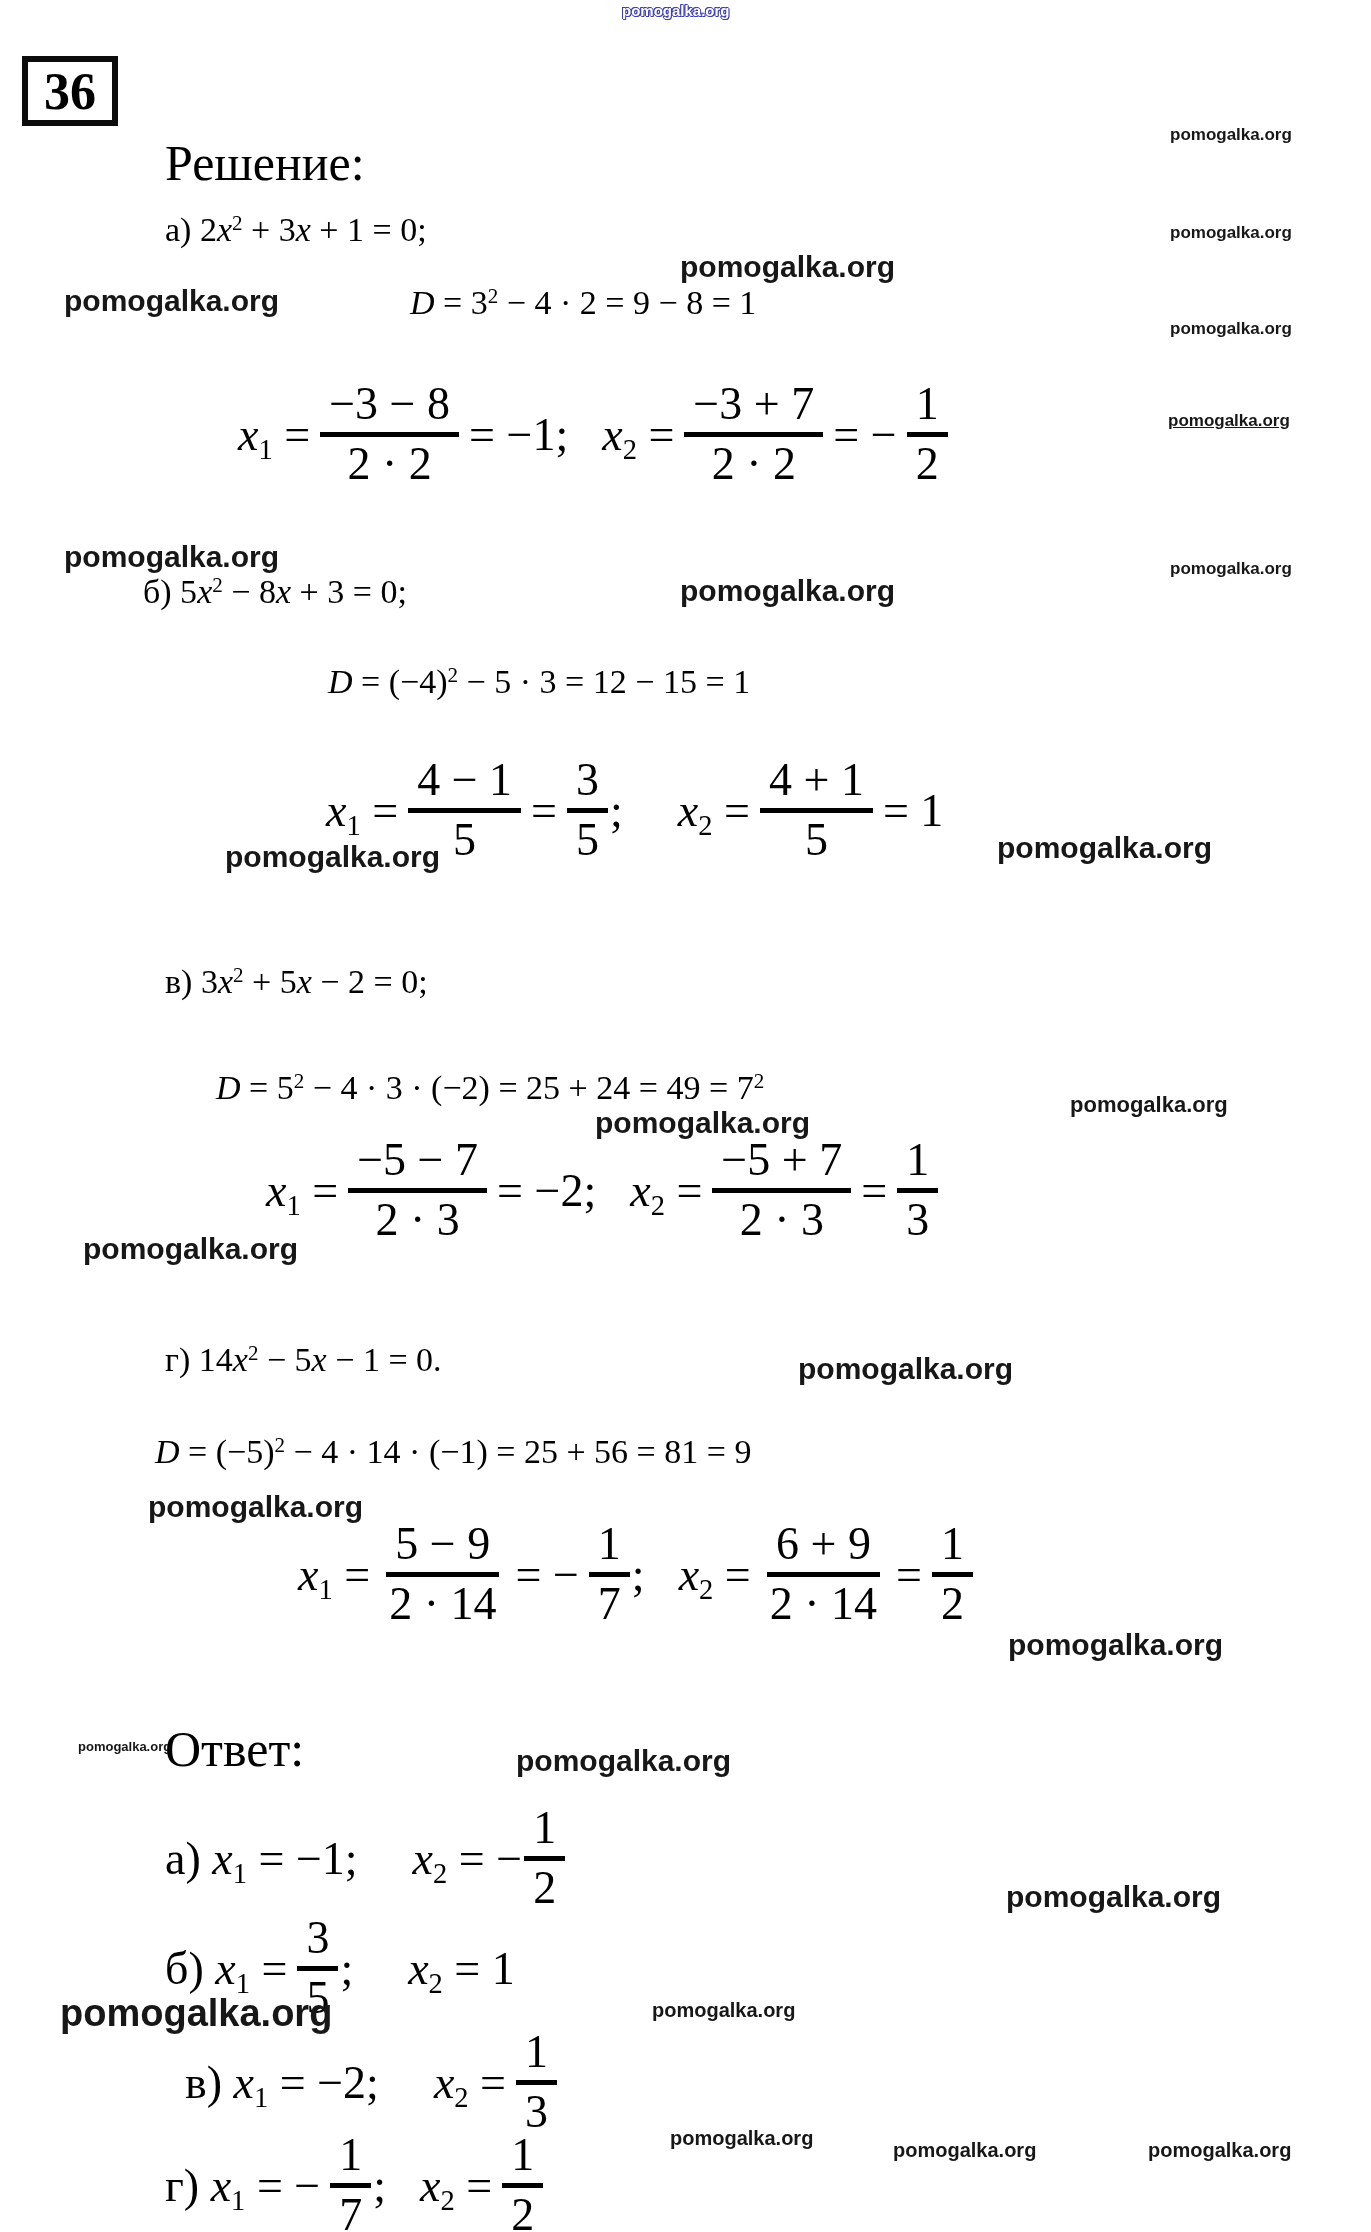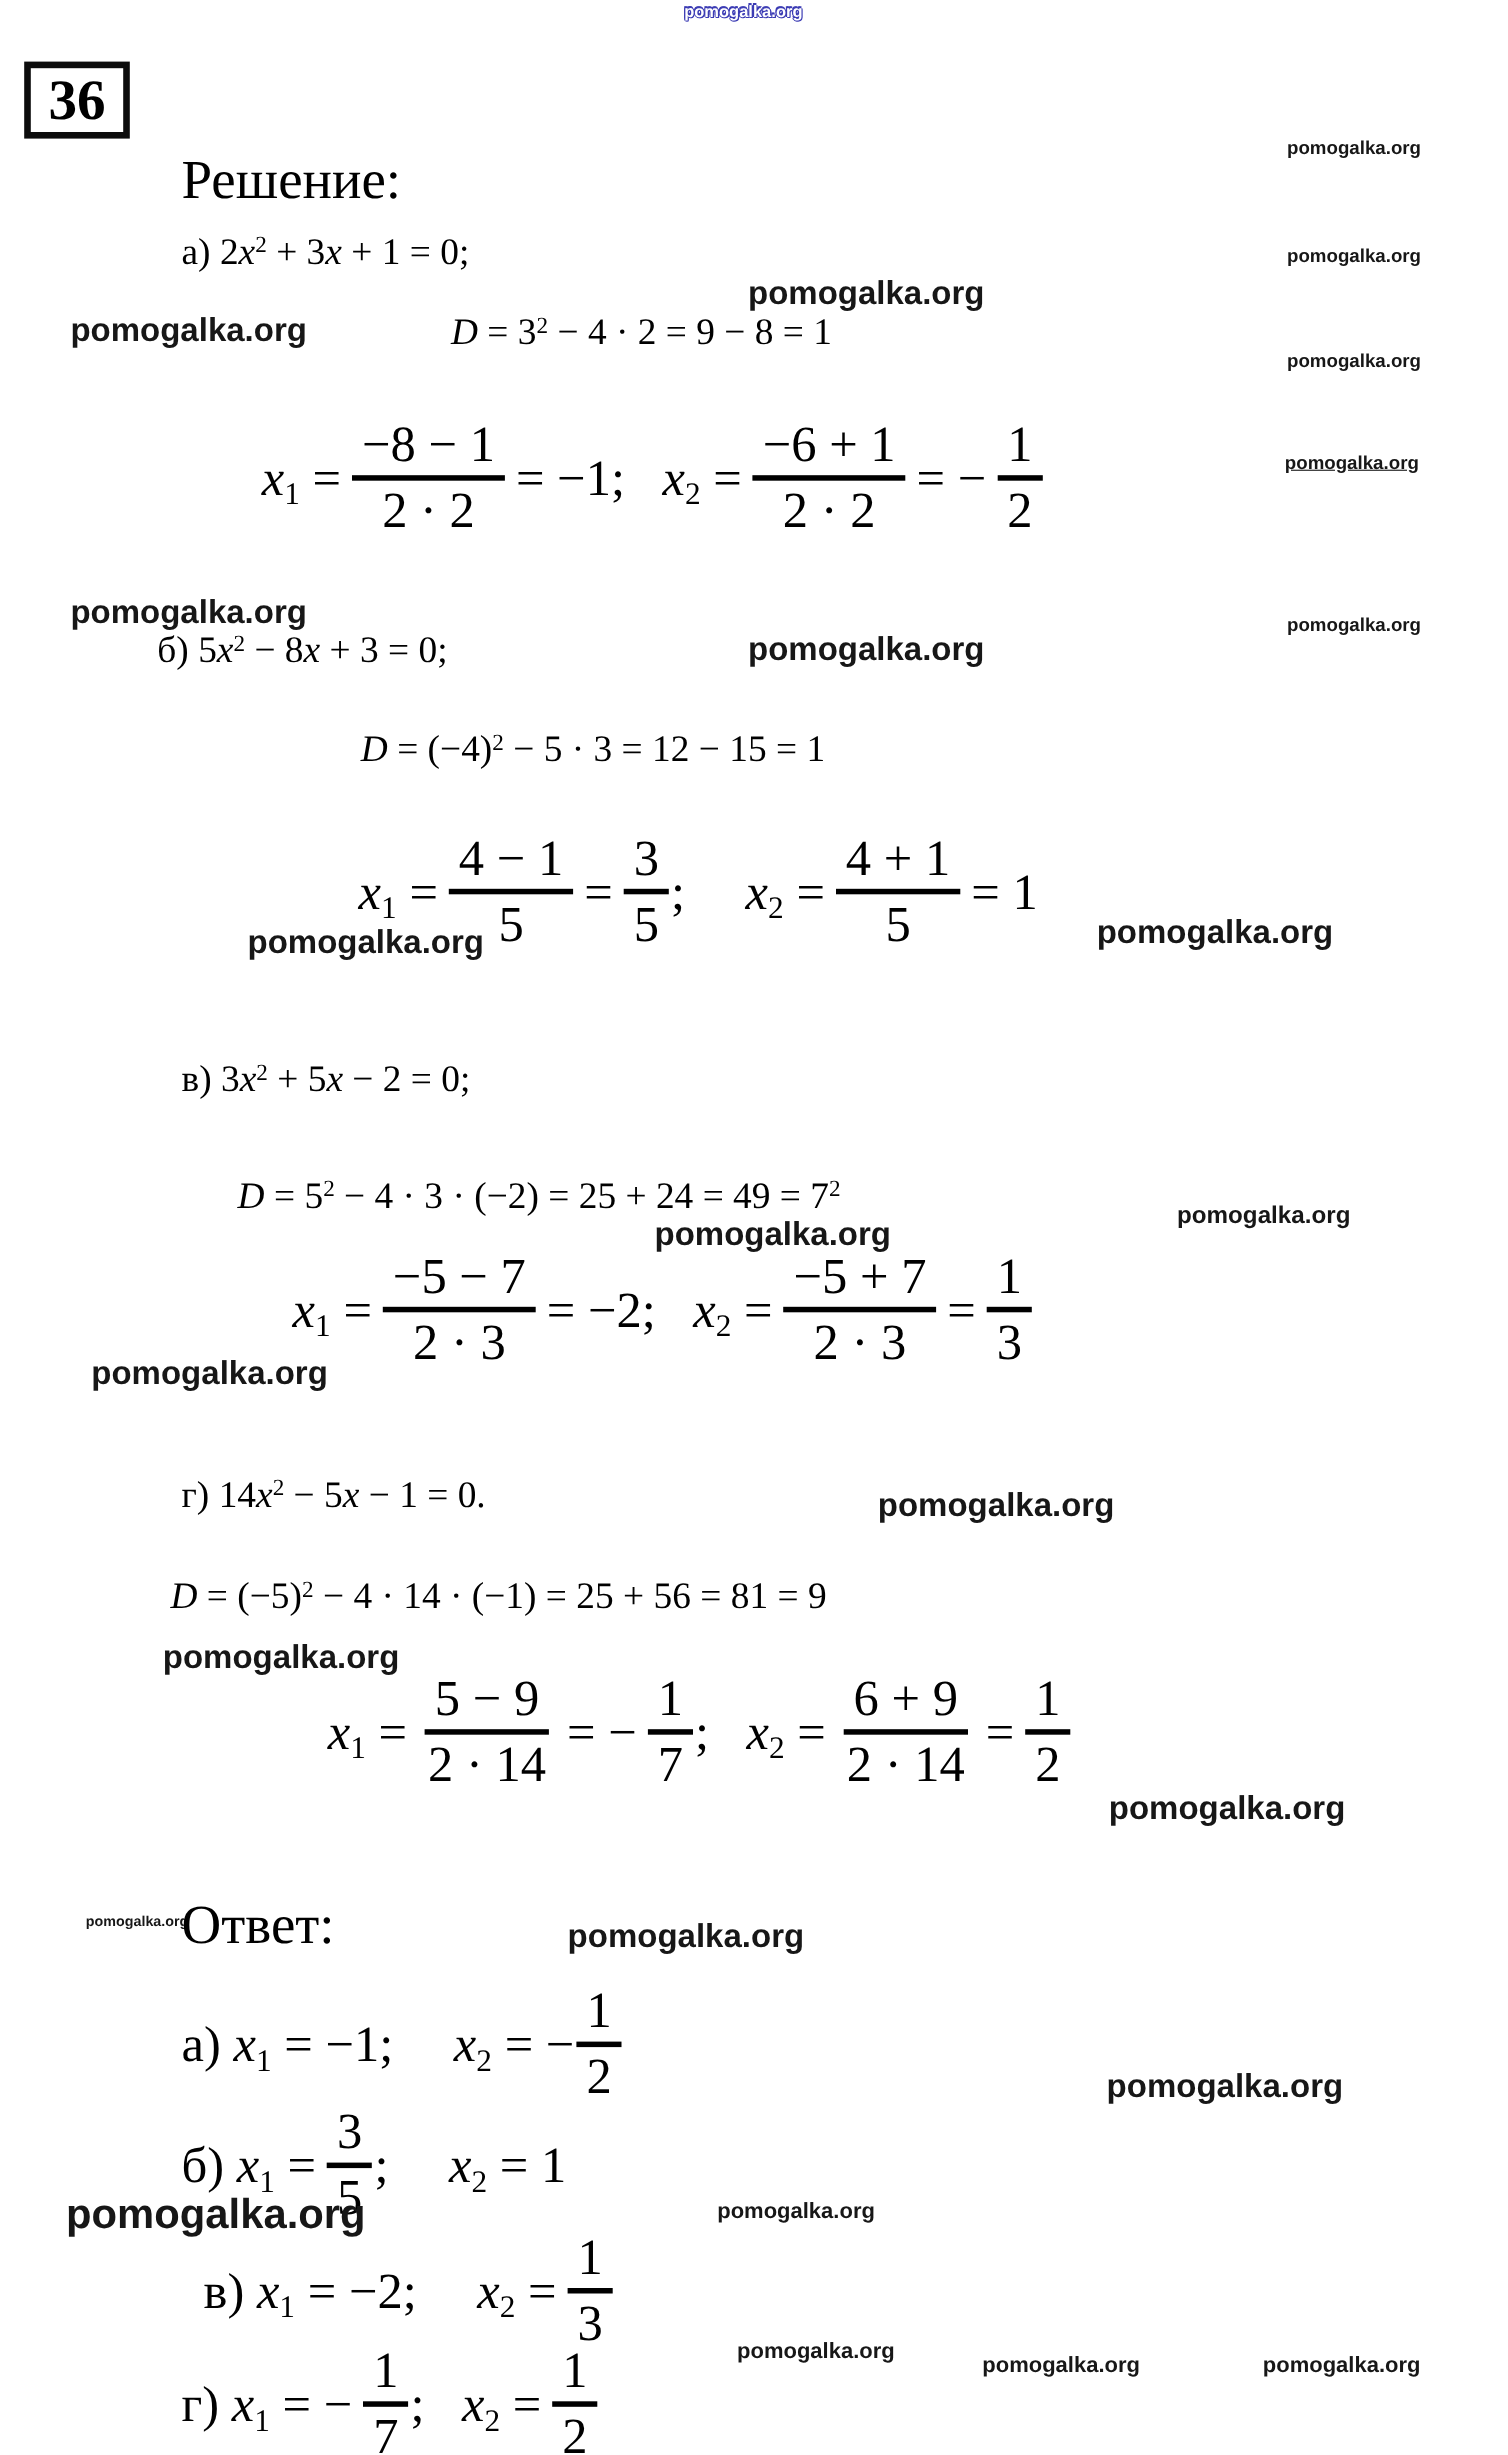--- a/index.html
+++ b/index.html
@@ -55,28 +55,28 @@
 <div class="heading" style="left:165px;top:136px;">Решение:</div>
 
 <div class="math abs" style="left:165px;top:210px;"><span>а) 2</span><span class="it">x</span><sup>2</sup><span> + 3</span><span class="it">x</span><span> + 1 = 0;</span></div>
 <span class="wm" style="left:680px;top:252px;font-size:30px;">pomogalka.org</span>
 <span class="wm" style="left:64px;top:286px;font-size:30px;">pomogalka.org</span>
 <div class="math abs" style="left:410px;top:283px;"><span class="it">D</span><span> = 3</span><sup>2</sup><span> − 4 · 2 = 9 − 8 = 1</span></div>
 
 <div class="mrow" style="left:238px;top:362px;height:145px;">
   <span class="tk"><span class="it">x</span><sub>1</sub><span> =</span></span>
   <span class="frac">
-    <span class="fnum">−8 − 1</span>
+    <span class="fnum">−3 − 8</span>
     <span class="fden">2 · 2</span>
   </span>
   <span class="tk"><span>= −1;</span></span>
   <span class="gap-m"></span>
   <span class="tk"><span class="it">x</span><sub>2</sub><span> =</span></span>
   <span class="frac">
-    <span class="fnum">−6 + 1</span>
+    <span class="fnum">−3 + 7</span>
     <span class="fden">2 · 2</span>
   </span>
   <span class="tk"><span>= −</span></span>
   <span class="frac">
     <span class="fnum">1</span>
     <span class="fden">2</span>
   </span>
 </div>
 
 <span class="wm" style="left:64px;top:542px;font-size:30px;">pomogalka.org</span>

